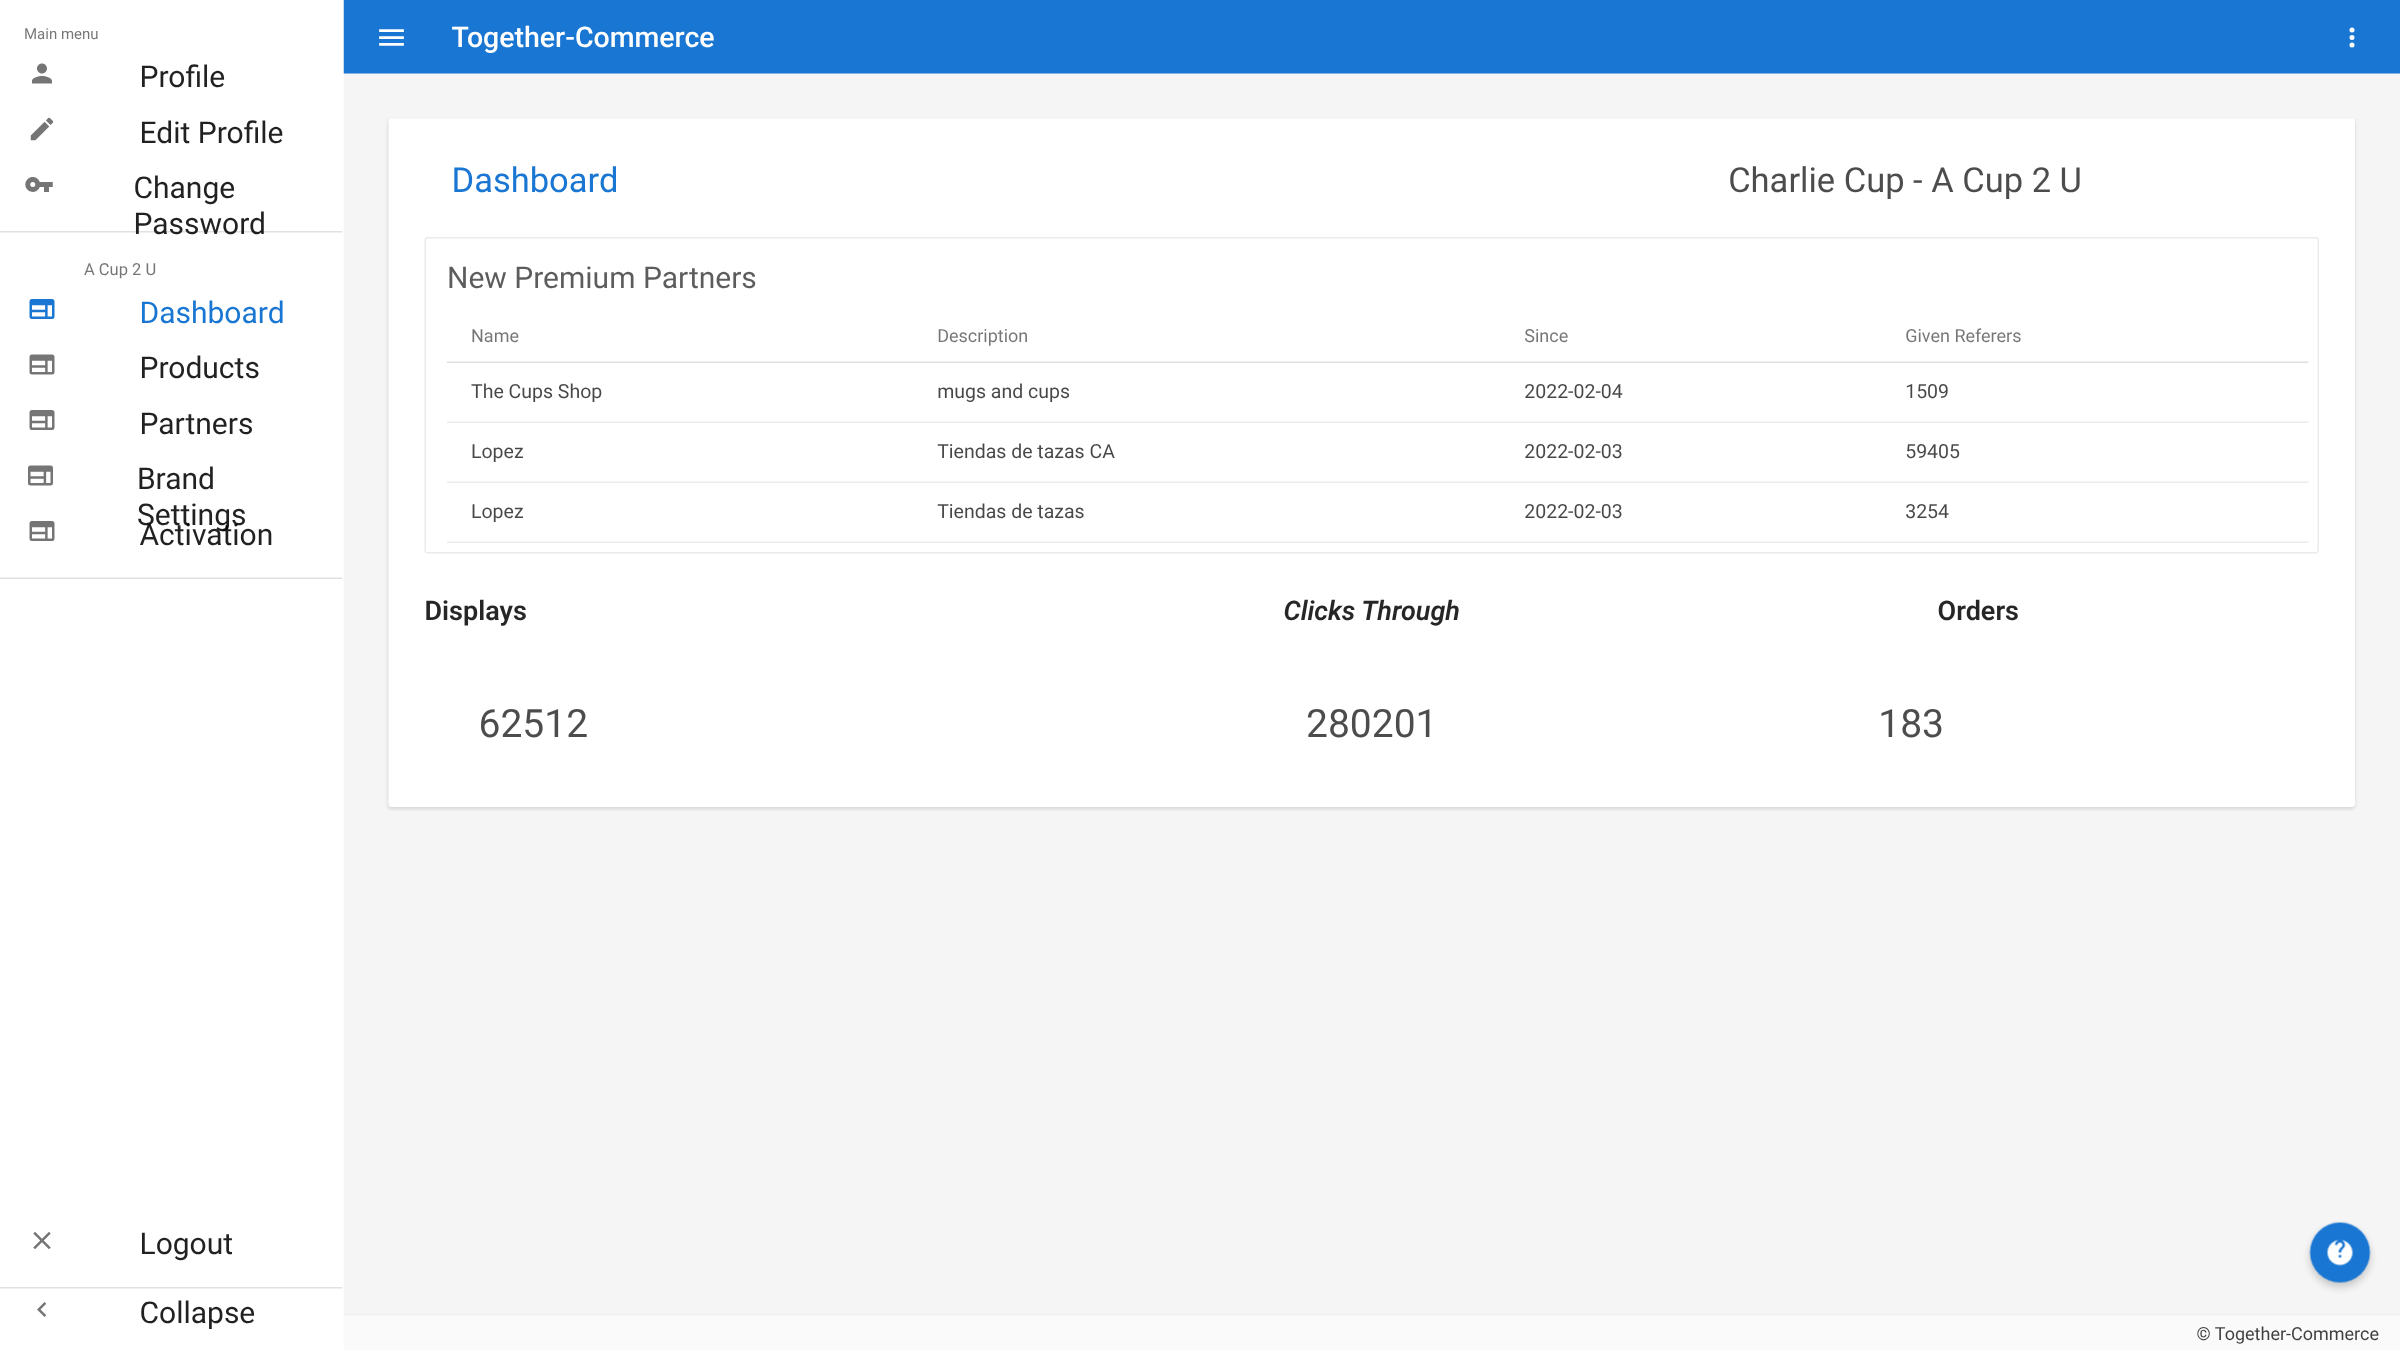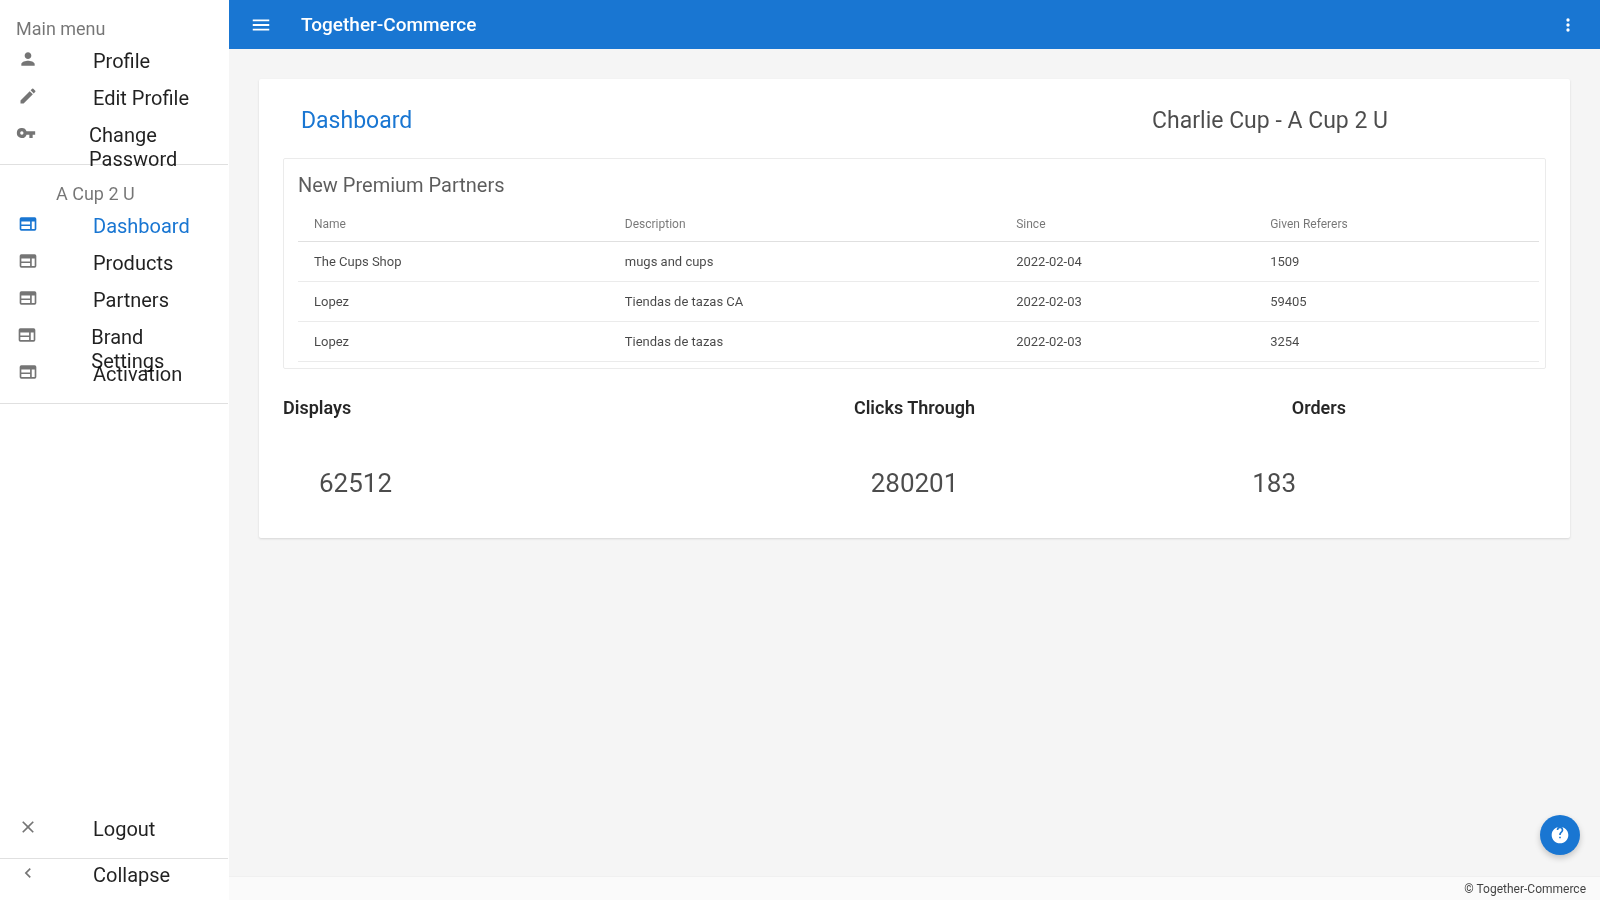--- a/index.html
+++ b/index.html
@@ -62,21 +62,21 @@
     border-right: 1px solid rgba(0,0,0,0);
     display: flex;
     flex-direction: column;
     height: 100vh;
     position: relative;
     z-index: 20;
   }
   .sidebar-scroll { flex: 1; overflow-y: auto; }
   .sidebar-header {
     padding: 18px 16px 10px 16px;
-    font-size: 18px;
+    font-size: 10px;
     color: rgba(0,0,0,0.54);
   }
   .sidebar-item {
     display: flex;
     align-items: flex-start;
     height: 37px;
     padding: 0 16px;
     cursor: pointer;
     color: rgba(0,0,0,0.87);
     font-size: 20px;
@@ -89,21 +89,21 @@
     width: 24px;
     margin-right: 18px;
     display: flex;
     align-items: center;
     justify-content: center;
     color: rgba(0,0,0,0.54);
   }
   .sidebar-item.active .icon { color: #1976d2; }
   .sidebar-subheader {
     padding: 14px 16px 10px 56px;
-    font-size: 18px;
+    font-size: 11px;
     color: rgba(0,0,0,0.54);
   }
   .sidebar-divider {
     height: 1px;
     background: rgba(0,0,0,0.12);
     margin: 4px 0;
   }
   .sidebar-bottom { }
   .main {
     flex: 1;
@@ -187,21 +187,21 @@
     color: rgba(0,0,0,0.85);
     margin-bottom: 50px;
   }
   .stat .stat-value {
     font-size: 26px;
     color: rgba(0,0,0,0.7);
     font-weight: 400;
     text-align: left;
     padding-left: 36px;
   }
-  .stat.center .stat-label { text-align: center; }
+  .stat.center .stat-label { text-align: center; font-style: italic; }
   .stat.center .stat-value { text-align: center; padding-left: 0; }
   .stat.right .stat-label { text-align: right; padding-right: 200px;}
   .stat.right .stat-value { text-align: right; padding-right: 250px;}
   .footer {
     height: 24px;
     background: #fafafa;
     border-top: 1px solid rgba(0,0,0,0.04);
     display: flex;
     justify-content: flex-end;
     align-items: center;

